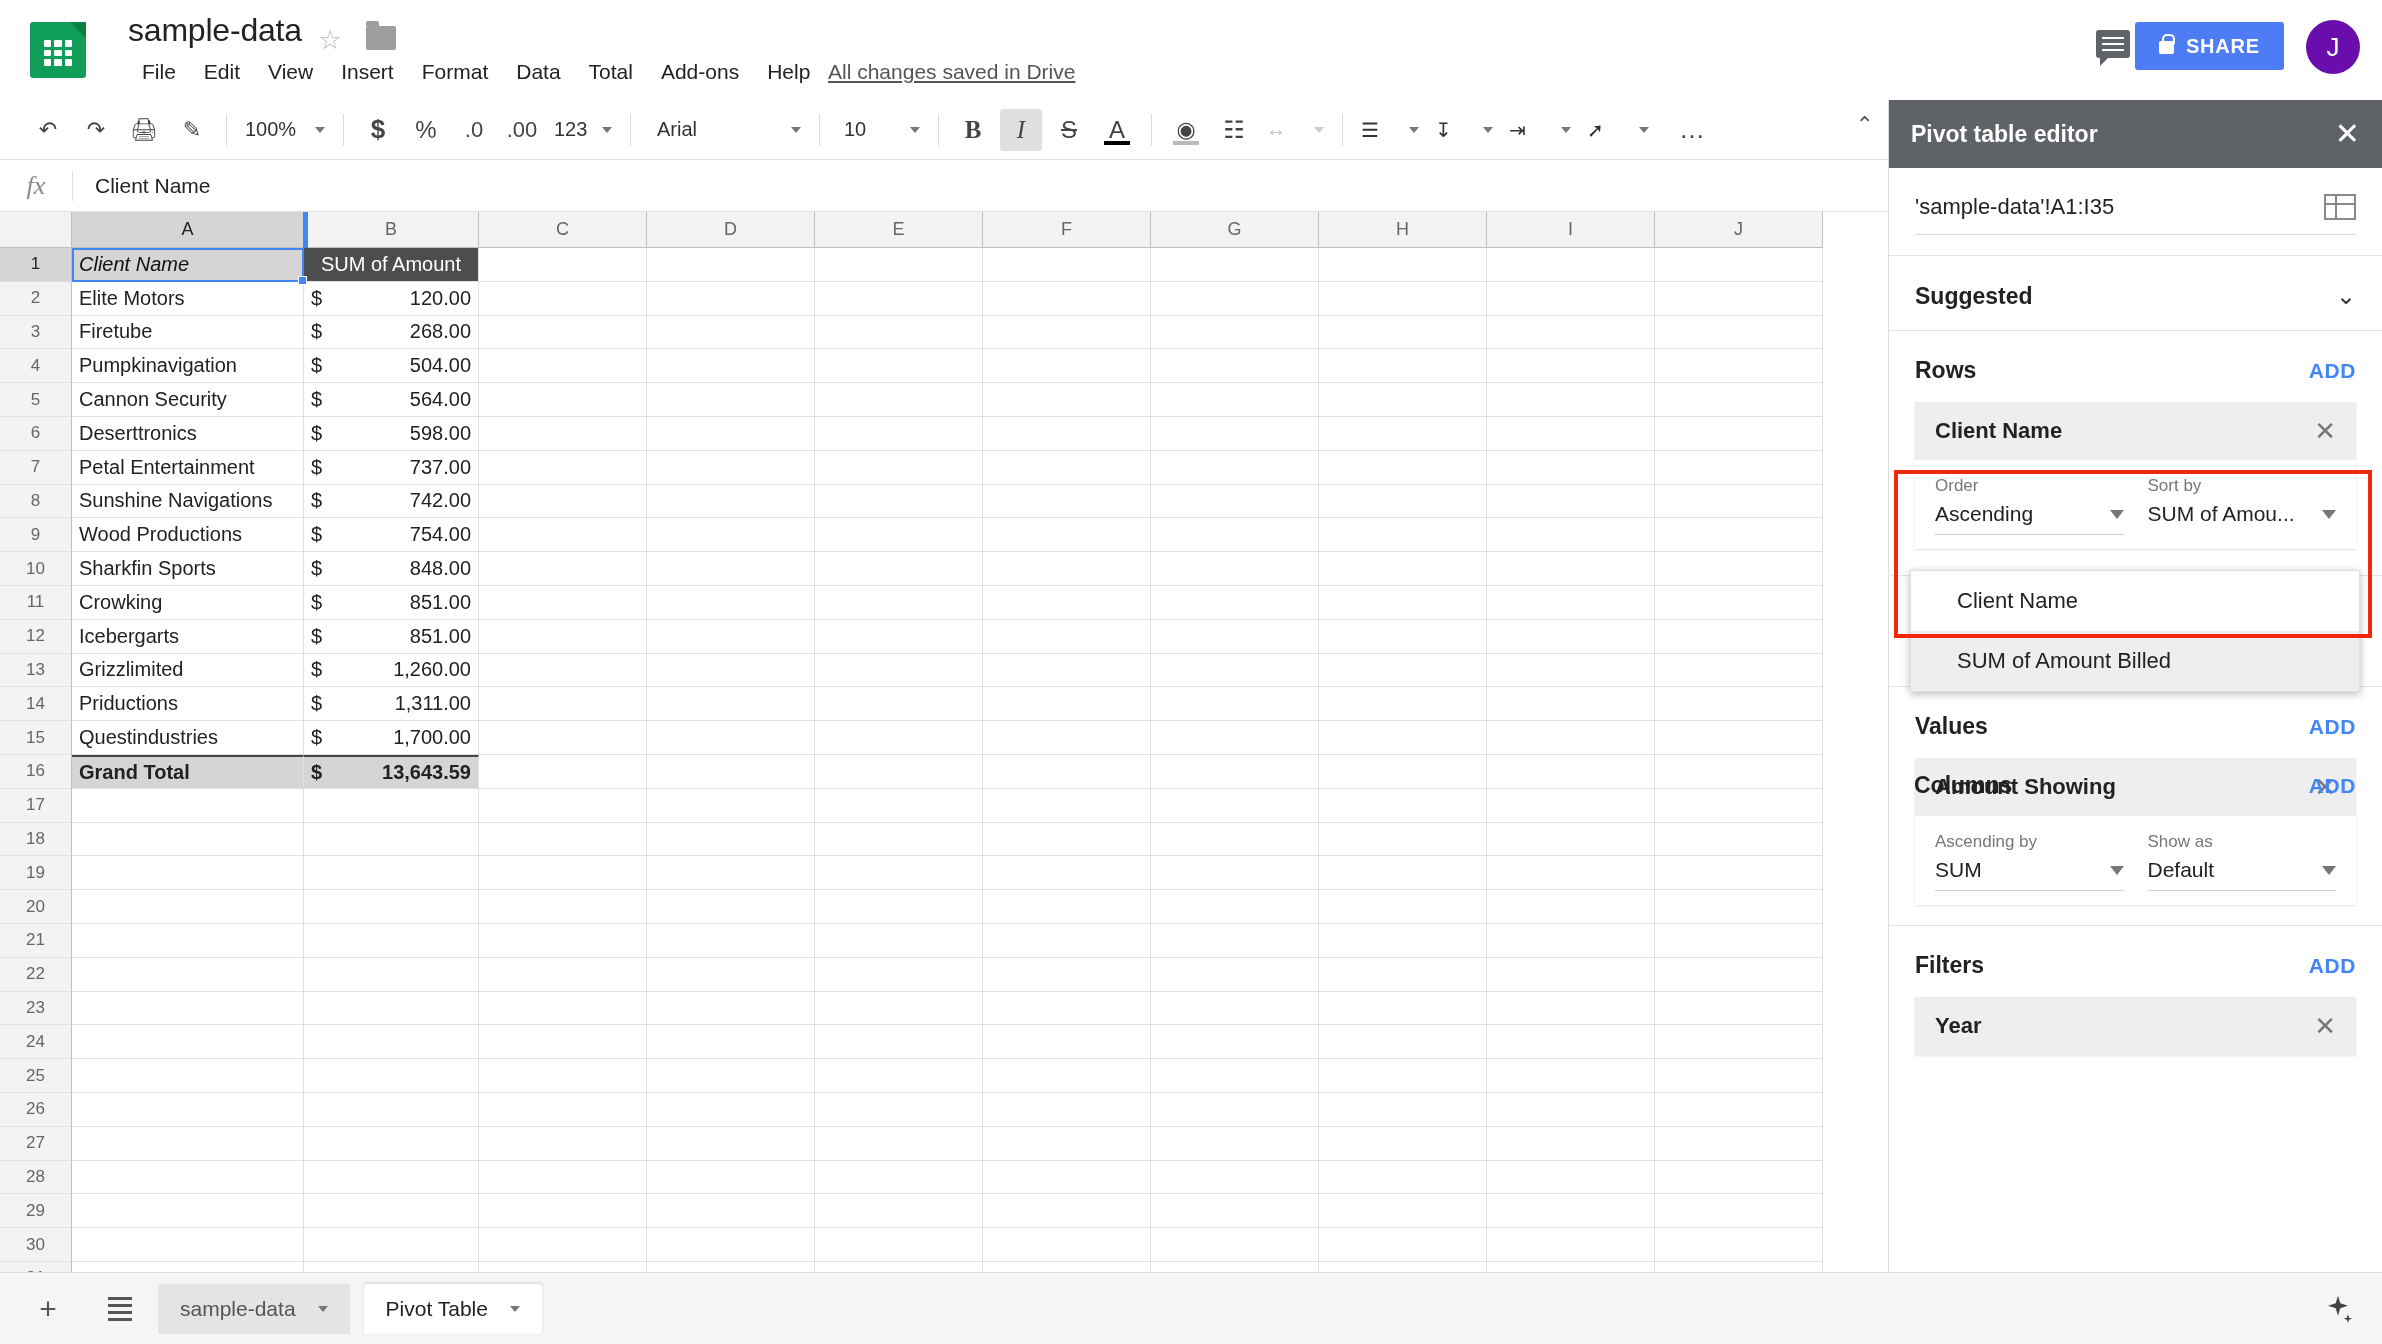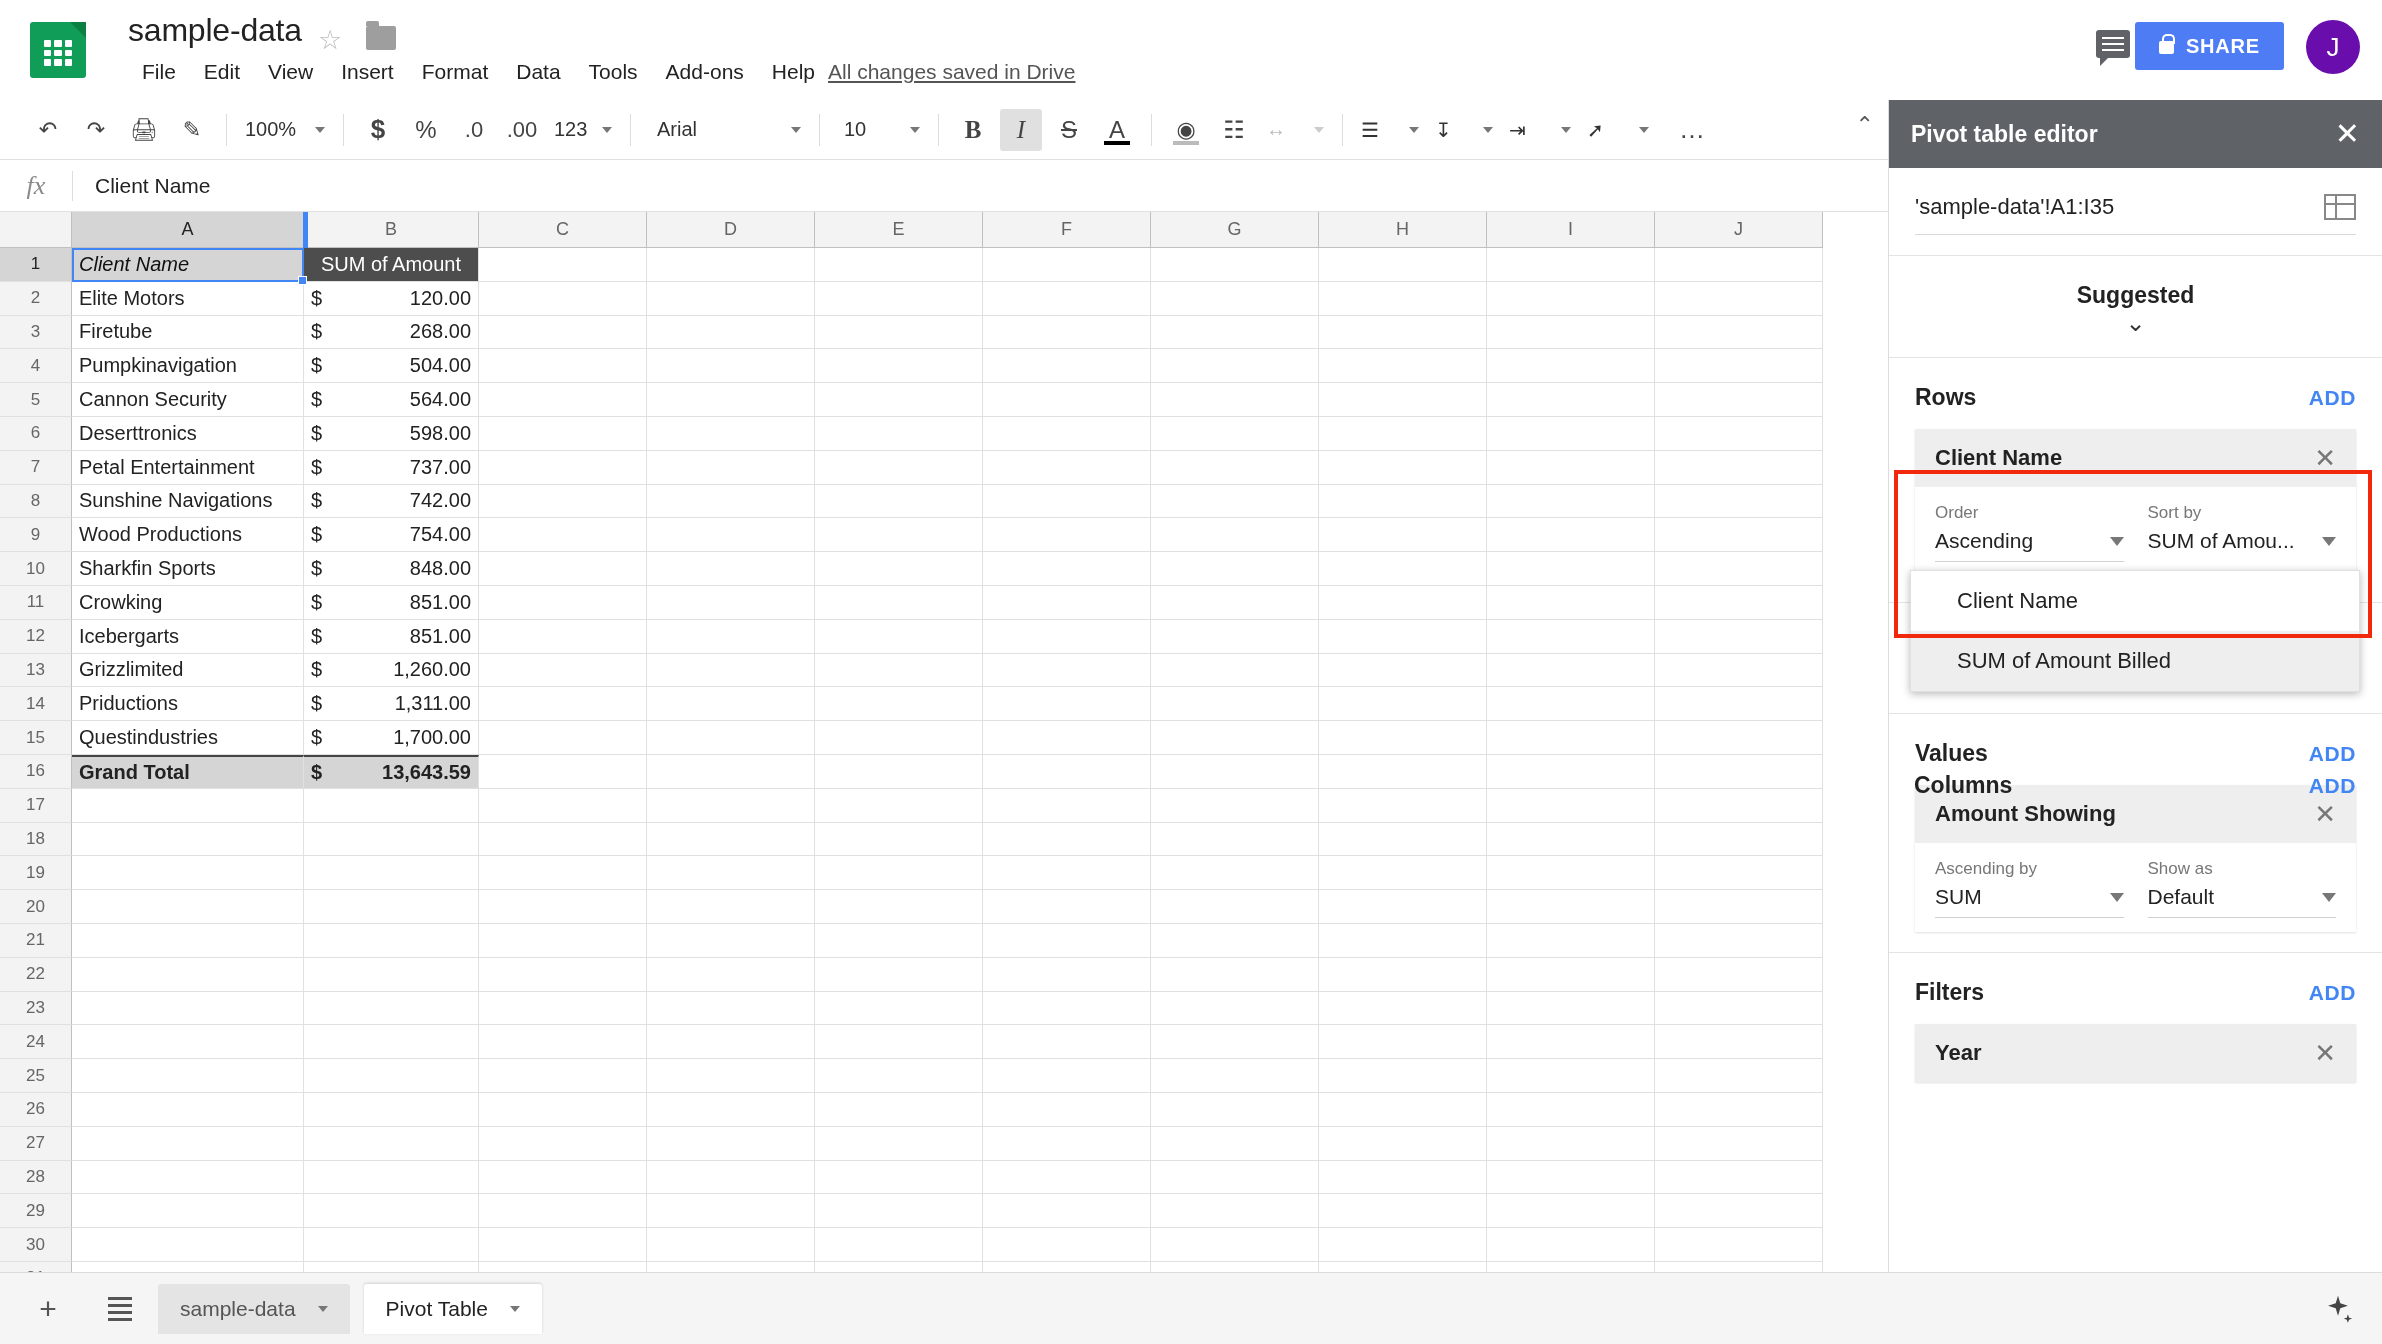--- a/index.html
+++ b/index.html
@@ -212,21 +212,21 @@
     justify-content: space-between; padding: 0 22px;
   }
   .pp-title { font-size: 23px; font-weight: bold; }
   .pp-close { font-size: 30px; cursor: pointer; line-height: 1; }
   .pp-section { padding: 26px 26px 20px 26px; border-bottom: 1px solid #e4e4e4; }
   .range-row { display: flex; align-items: center; justify-content: space-between; padding-bottom: 14px; border-bottom: 1px solid #dadada; }
   .range-text { font-size: 22px; color: #222; }
   .range-icon { width: 32px; height: 26px; border: 2px solid #888; position: relative; cursor: pointer; }
   .range-icon::before { content:""; position:absolute; left:0; right:0; top:7px; height:2px; background:#888; }
   .range-icon::after { content:""; position:absolute; top:0; bottom:0; left:9px; width:2px; background:#888; }
-  .sugg-row { display: flex; align-items: center; justify-content: space-between; cursor: pointer; flex-direction: column; }
+  .sugg-row { display: flex; align-items: center; justify-content: space-between; cursor: pointer; }
   .sugg-label { font-size: 23px; font-weight: bold; color: #222; }
   .chev { font-size: 24px; color: #333; }
   .sec-head { display: flex; align-items: center; justify-content: space-between; }
   .sec-title { font-size: 23px; font-weight: bold; color: #222; }
   .sec-add { font-size: 21px; color: #4285f4; font-weight: bold; letter-spacing: .6px; cursor: pointer; }
   .chip {
     background: #f5f5f5; margin-top: 18px; box-shadow: 0 1px 2px rgba(0,0,0,0.12);
   }
   .chip-head {
     height: 58px; display: flex; align-items: center; justify-content: space-between;
@@ -282,21 +282,21 @@
     <div class="star-icon">☆</div>
     <div class="folder-icon"></div>
 
     <div class="menubar">
       <div class="mi">File</div>
       <div class="mi">Edit</div>
       <div class="mi">View</div>
       <div class="mi">Insert</div>
       <div class="mi">Format</div>
       <div class="mi">Data</div>
-      <div class="mi">Tools</div>
+      <div class="mi">Total</div>
       <div class="mi">Add-ons</div>
       <div class="mi">Help</div>
     </div>
 
     <div class="saved-note">All changes saved in Drive</div>
 
     <div class="comment-icon">
         <i></i>
         <i></i>
         <i></i>

